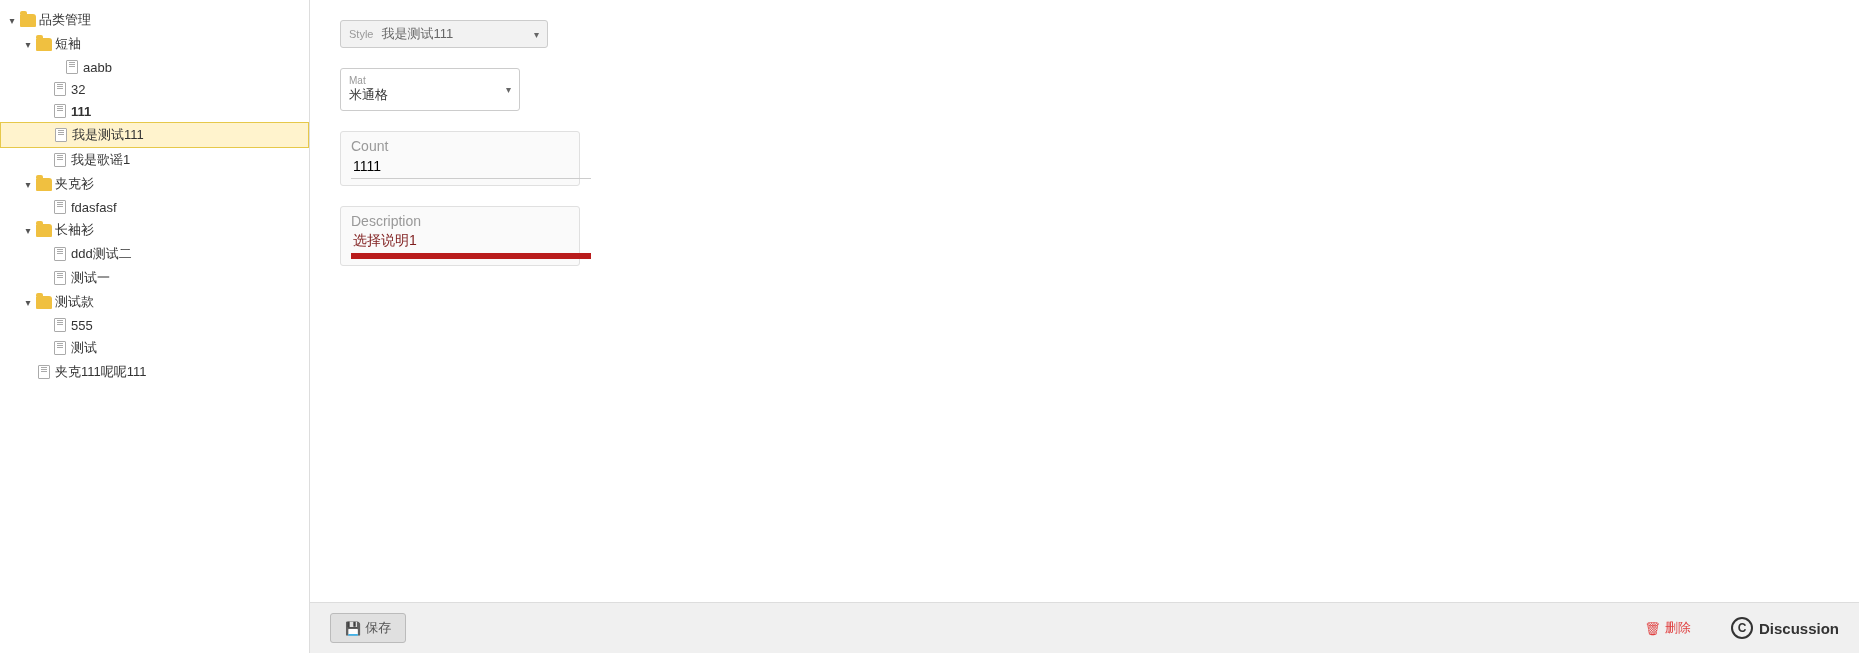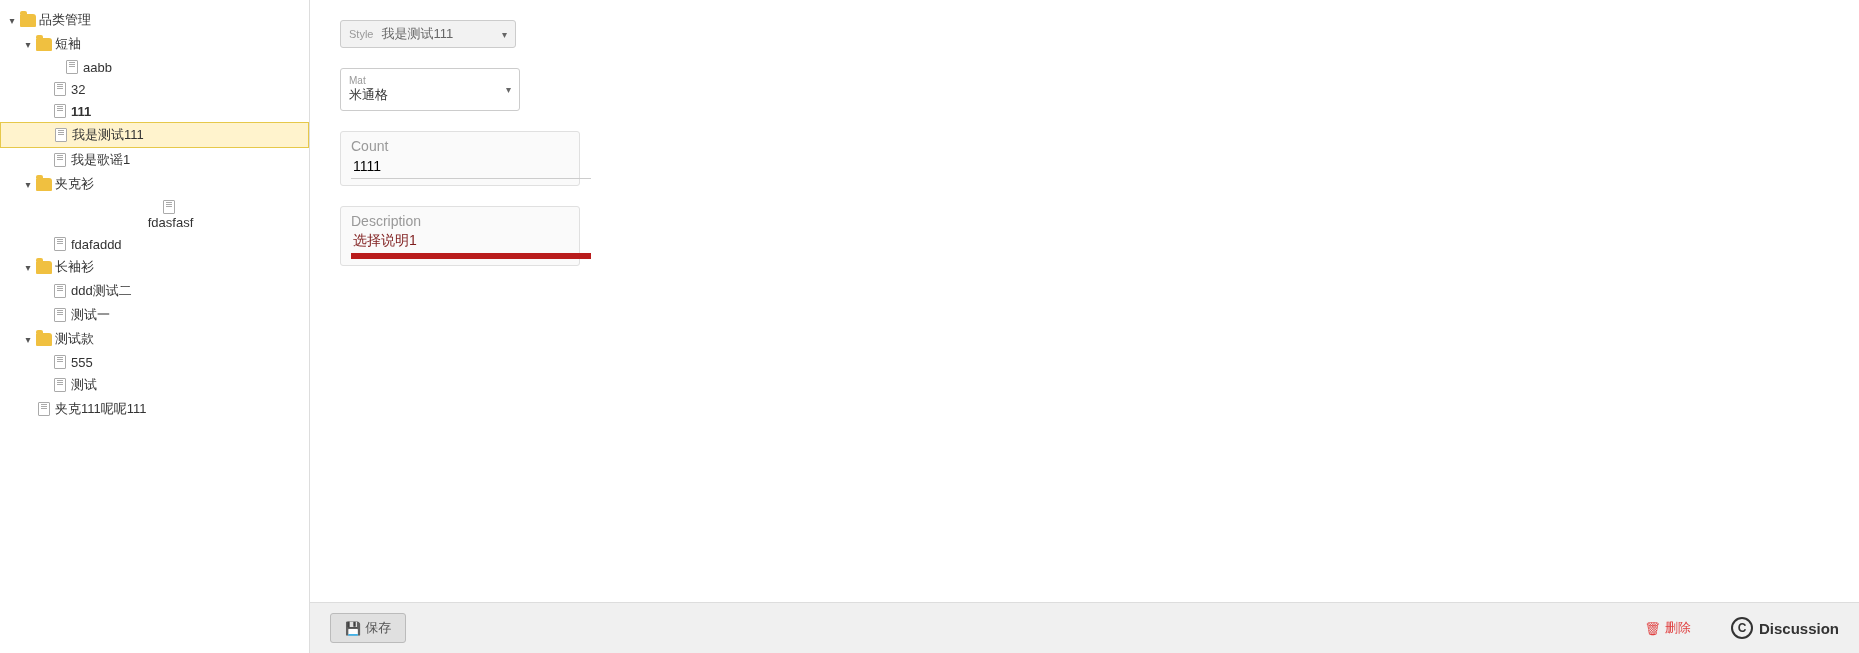--- a/index.html
+++ b/index.html
@@ -126,21 +126,21 @@
       display: block;
     }
 
     .select-field {
       display: flex;
       align-items: center;
       border: 1px solid #ccc;
       border-radius: 3px;
       padding: 4px 8px;
       background: #f2f2f2;
-      width: 176px;
+      width: 208px;
       cursor: pointer;
     }
     .select-field .select-label {
       flex: 1;
       font-size: 13px;
       color: #666;
     }
     .select-field .chevron {
       font-size: 10px;
       color: #666;
@@ -309,33 +309,26 @@
       </span>
       <span class="item-label">我是歌谣1</span>
     </div>
     <div class="tree-item" style="padding-left: 22px;">
       <span class="toggle-btn">▾</span>
       <span class="tree-icon">
         <span class="folder-icon"></span>
       </span>
       <span class="item-label">夹克衫</span>
     </div>
-    <div class="tree-item" style="padding-left: 38px; flex-direction: column;">
+    <div class="tree-item" style="padding-left: 38px;">
       <span style="width: 14px; display: inline-block;"></span>
       <span class="tree-icon">
         <span class="doc-icon"></span>
       </span>
       <span class="item-label">fdasfasf</span>
-    </div>
-    <div class="tree-item" style="padding-left: 38px;">
-      <span style="width: 14px; display: inline-block;"></span>
-      <span class="tree-icon">
-        <span class="doc-icon"></span>
-      </span>
-      <span class="item-label">fdafaddd</span>
     </div>
     <div class="tree-item" style="padding-left: 22px;">
       <span class="toggle-btn">▾</span>
       <span class="tree-icon">
         <span class="folder-icon"></span>
       </span>
       <span class="item-label">长袖衫</span>
     </div>
     <div class="tree-item" style="padding-left: 38px;">
       <span style="width: 14px; display: inline-block;"></span>

